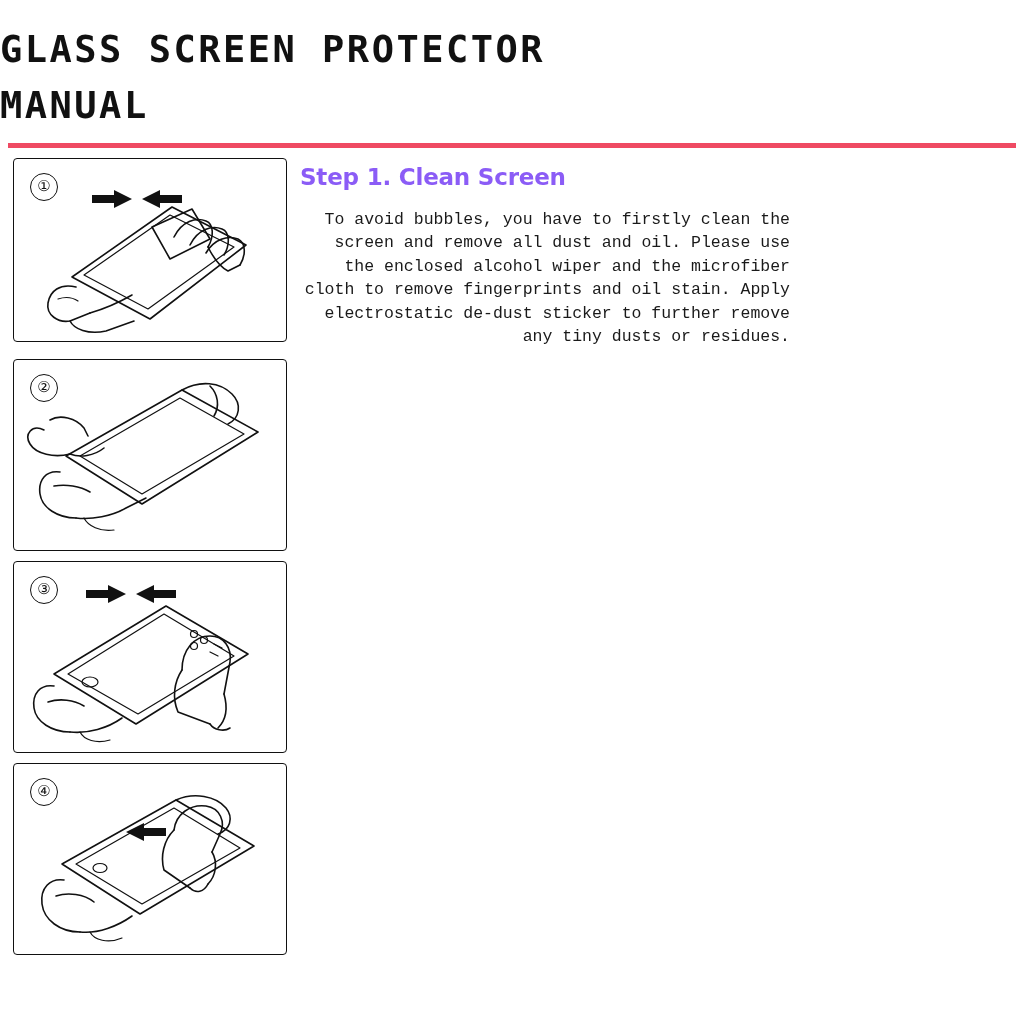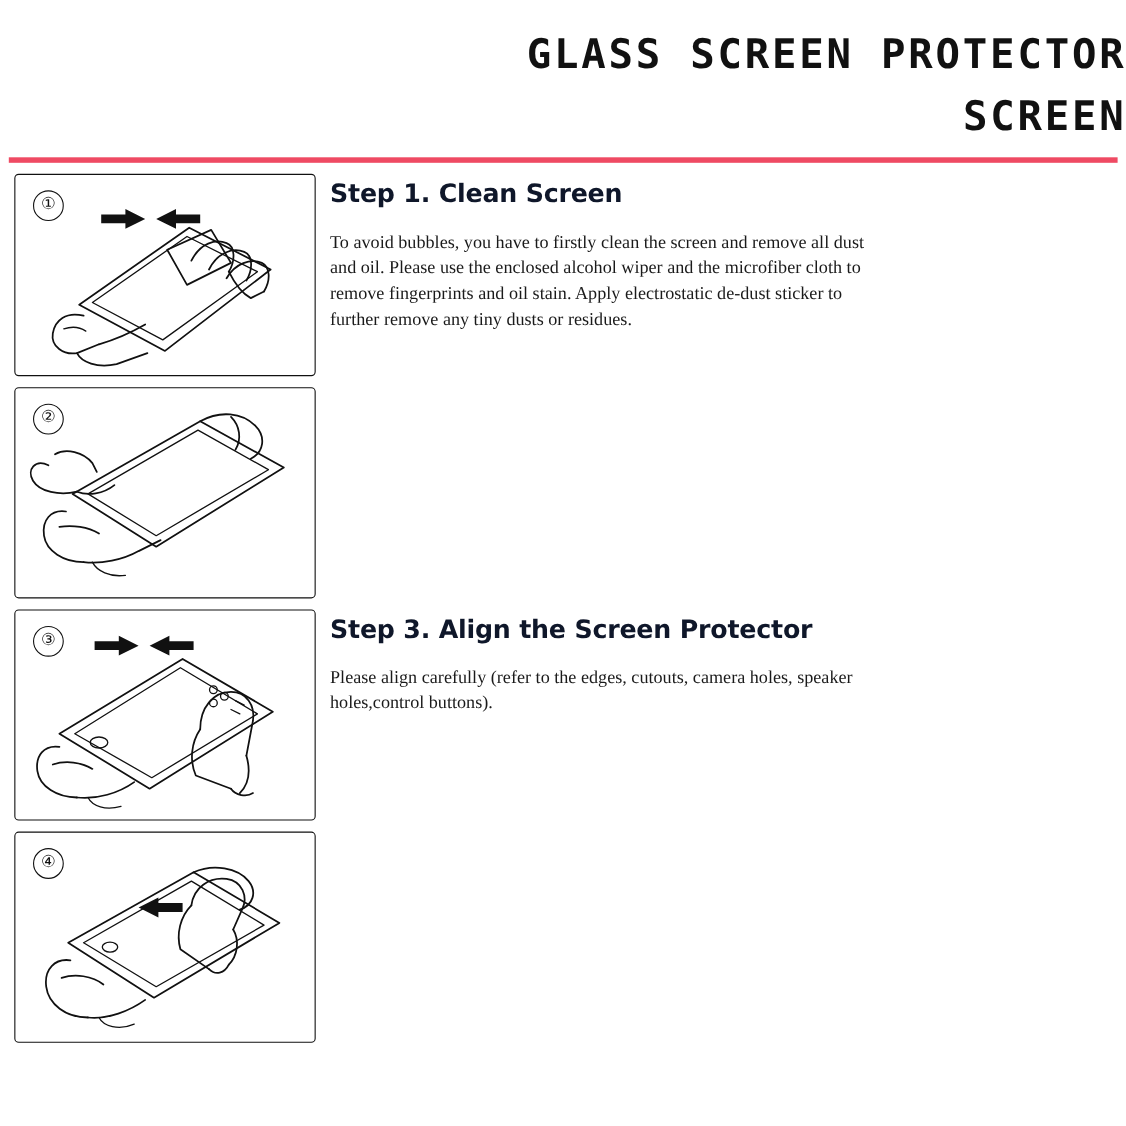--- a/index.html
+++ b/index.html
@@ -11,21 +11,21 @@
     width: 1024px;
     height: 1024px;
     font-family: "Liberation Serif", serif;
     color: #1a1a1a;
     position: relative;
     overflow: hidden;
   }
 
   
   .title-block {
-    text-align: right;
+    text-align: left;
     padding-top: 22px;
   }
   .title-line {
     font-family: "DejaVu Sans Mono", monospace;
     font-weight: bold;
     font-size: 37px;
     letter-spacing: 2.5px;
     line-height: 1.5;
     color: #111111;
   }
@@ -62,31 +62,32 @@
   .fig-box.tall { height: 190px; }
   .txt-cell {
     flex: 1 1 auto;
     padding-top: 16px;
     padding-right: 18px;
   }
   .step-title {
     font-family: "DejaVu Sans", sans-serif;
     font-weight: bold;
     font-size: 23px;
-    color: #0f172a;
+    color: #8b5cf6;
     margin: 0 0 18px 0;
     letter-spacing: -0.2px;
   }
   .step-body {
-    font-family: Liberation Serif, serif;
+    font-family: Liberation Mono, monospace;
     font-size: 16.5px;
     line-height: 1.42;
     color: #1a1a1a;
     margin: 0;
     max-width: 490px;
+    text-align: right;
   }
 
   
   .circ-num {
     position: absolute;
     left: 16px;
     top: 14px;
     width: 26px;
     height: 26px;
     border: 1.5px solid #111;
@@ -103,21 +104,21 @@
   svg { display: block; }
   .ln { fill: none; stroke: #111; stroke-width: 1.6; stroke-linecap: round; stroke-linejoin: round; }
   .ln-thin { fill: none; stroke: #111; stroke-width: 1.2; stroke-linecap: round; stroke-linejoin: round; }
   .fillblk { fill: #111; stroke: none; }
 </style>
 </head>
 <body>
 
 <div class="title-block">
   <div class="title-line">GLASS SCREEN PROTECTOR</div>
-  <div class="title-line">SCREEN</div>
+  <div class="title-line">MANUAL</div>
 </div>
 <div class="rule"></div>
 
 <div class="steps">
 
   <div class="step-row">
     <div class="fig-cell">
       <div class="fig-box">
         <div class="circ-num">①</div>
         <svg width="272" height="182" viewBox="0 0 272 182">
@@ -198,24 +199,20 @@
           <path class="ln" d="M210 132 C214 146, 212 158, 204 166"></path>
           <path class="ln" d="M196 162 C200 168, 210 170, 216 166"></path>
 
           <path class="ln" d="M40 124 C26 122, 18 132, 20 146 C22 160, 38 170, 56 170"></path>
           <path class="ln" d="M56 170 C74 172, 94 166, 108 156"></path>
           <path class="ln" d="M34 140 C46 136, 60 138, 70 144"></path>
           <path class="ln-thin" d="M66 170 C70 178, 82 182, 96 178"></path>
         </svg>
       </div>
     </div>
-    <div class="txt-cell">
-      <h2 class="step-title">Step 3. Align the Screen Protector</h2>
-      <p class="step-body">Please align carefully (refer to the edges, cutouts, camera holes, speaker holes,control buttons).</p>
-    </div>
   </div>
 
   <div class="step-row">
     <div class="fig-cell">
       <div class="fig-box tall">
         <div class="circ-num">④</div>
         <svg width="272" height="190" viewBox="0 0 272 190">
 
           <path class="fillblk" d="M112 68 L130 59 L130 64 L152 64 L152 72 L130 72 L130 77 Z"></path>
 

